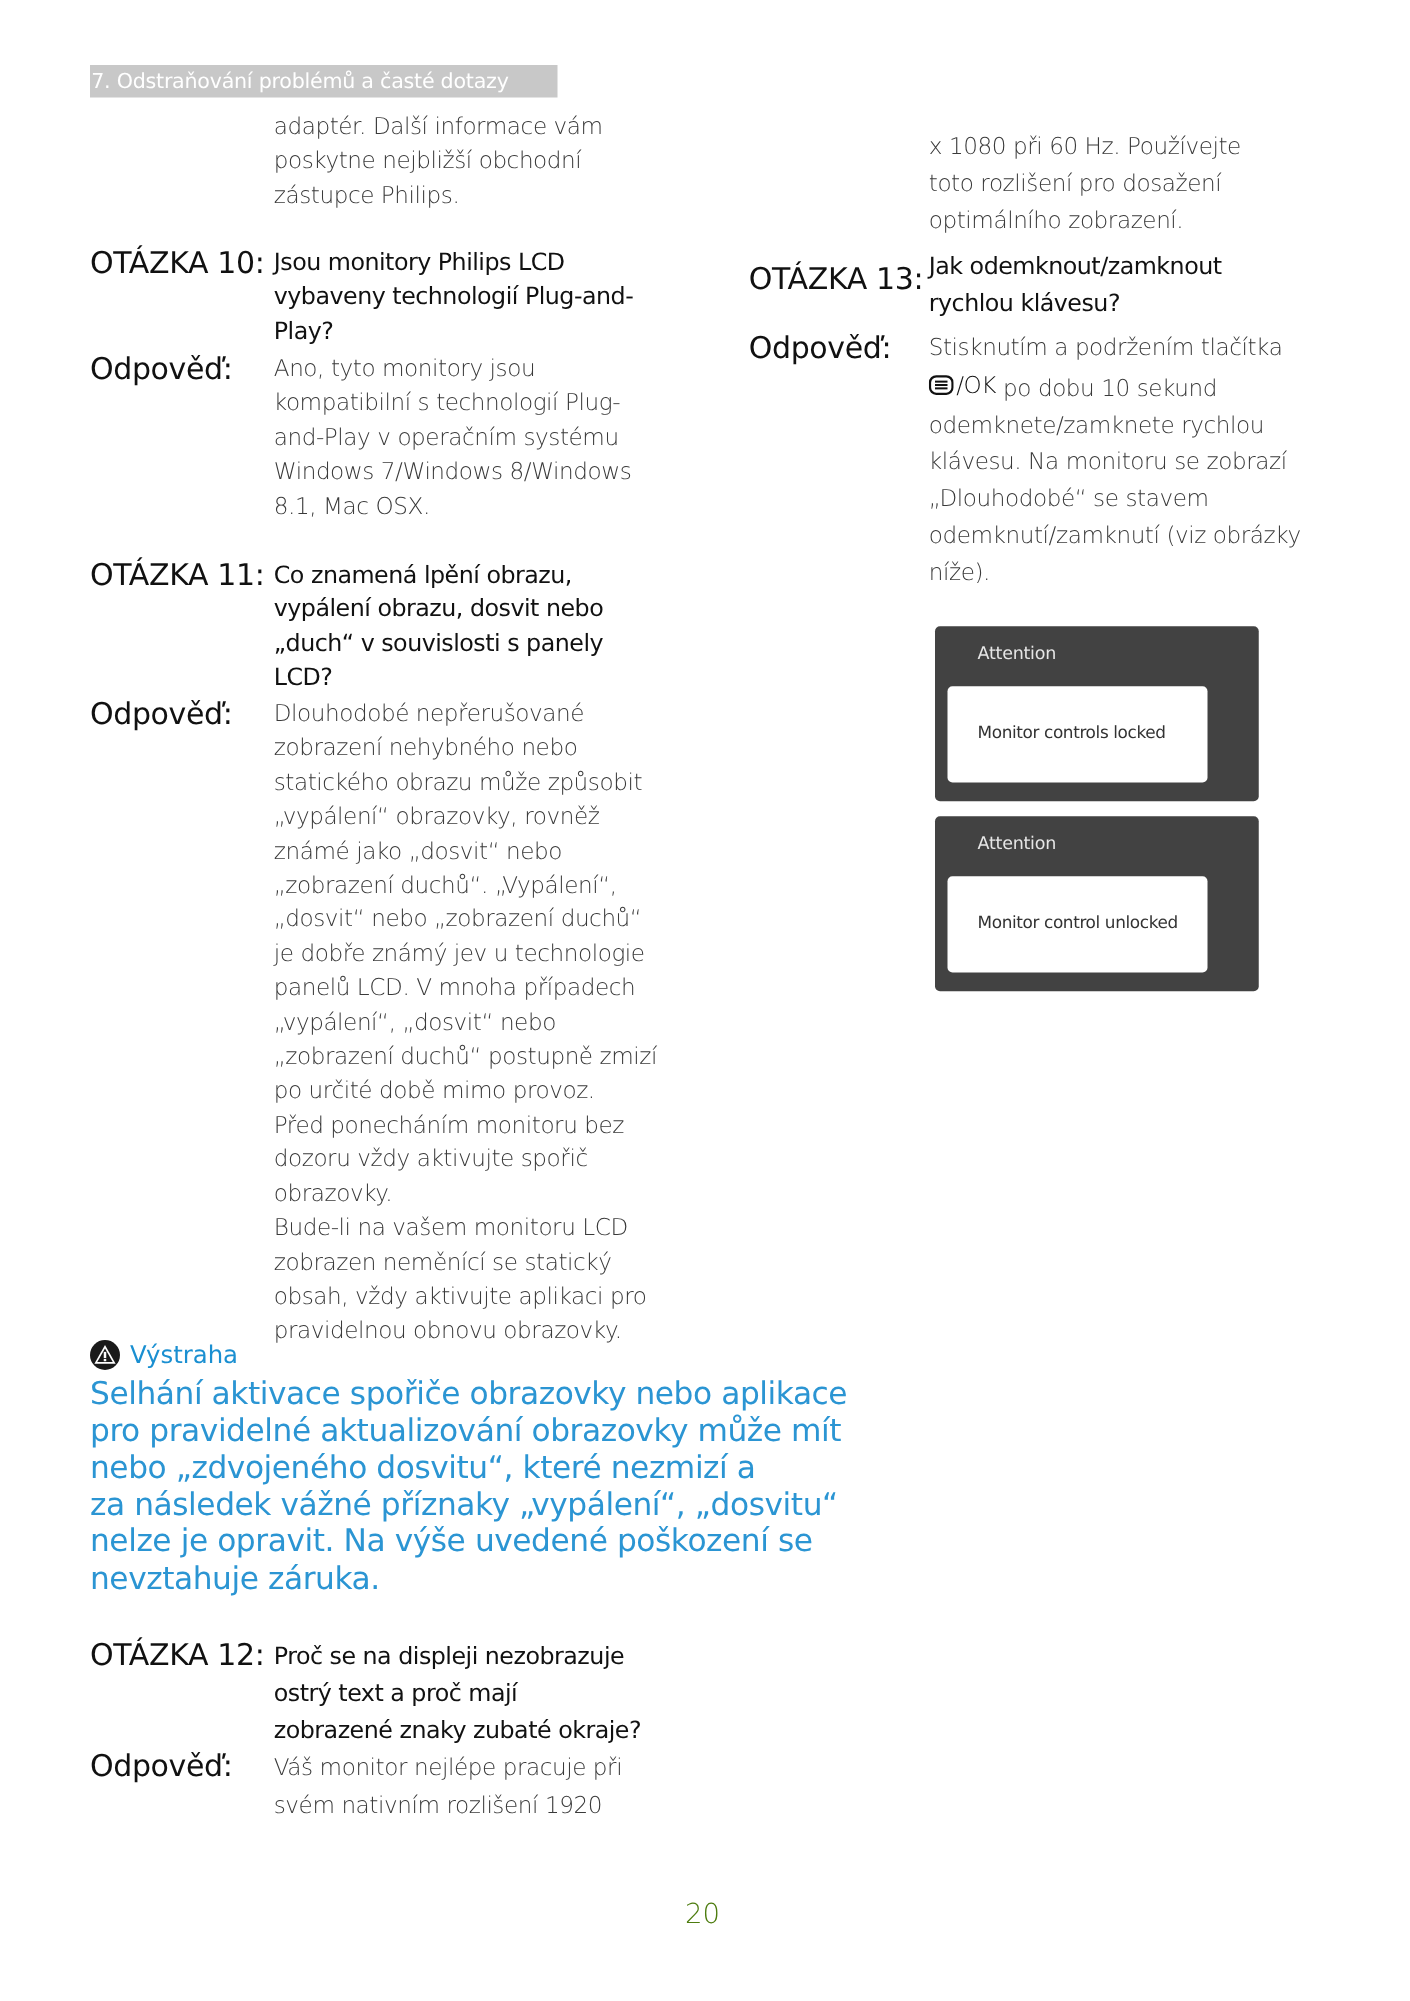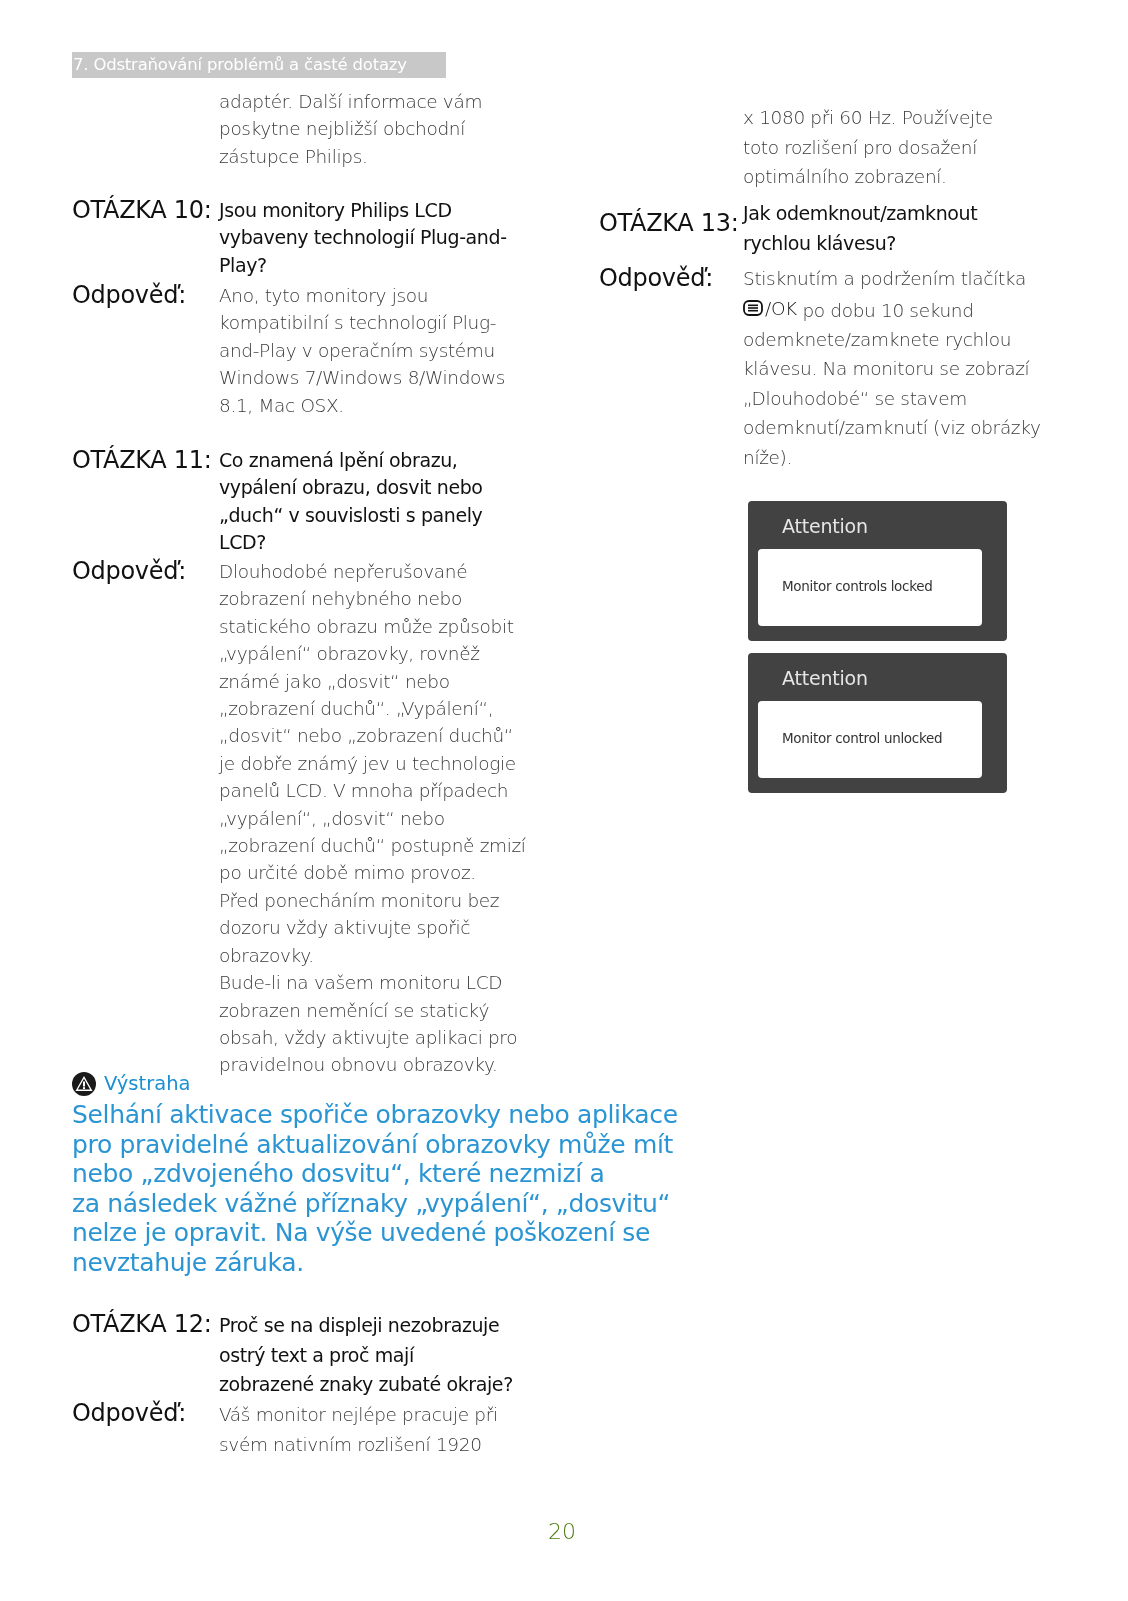--- a/index.html
+++ b/index.html
@@ -11,22 +11,22 @@
                 white-space: nowrap; letter-spacing: -0.2px; }
   .body-text { font-size: 18.5px; line-height: 27.4px; color: #3a3a3a; font-weight: 300;
                letter-spacing: -0.35px; }
   .q-label, .a-label { font-size: 24px; line-height: 27.4px; color: #111; white-space: nowrap; letter-spacing: -0.3px; }
   .q-text { font-size: 19px; line-height: 27.4px; color: #111; letter-spacing: -0.4px; }
   .line { display: block; white-space: nowrap; }
   .warn-title { color: #1a8fd1; font-size: 19.5px; line-height: 27px; display: flex; align-items: center; }
   .warn-title svg { margin-right: 8px; }
   .warn-text { color: #2b95d3; font-size: 25px; line-height: 29.6px; letter-spacing: -0.35px; }
   .panel { left: 748px; width: 259px; height: 140px; background: #424242; border-radius: 4px; }
-  .panel-title { left: 34px; top: 14px; color: #e6e6e6; font-size: 19px; letter-spacing: -0.2px; }
-  .panel-box { left: 10px; top: 48px; width: 224px; height: 77px; background: #ffffff; border-radius: 4px; }
+  .panel-title { left: 34px; top: 14px; color: #e6e6e6; font-size: 14px; letter-spacing: -0.2px; }
+  .panel-box { left: 10px; top: 48px; width: 208px; height: 77px; background: #ffffff; border-radius: 4px; }
   .panel-msg { left: 24px; top: 29px; font-size: 13.5px; color: #333; white-space: nowrap; letter-spacing: -0.3px; }
   .page-num { left: 548px; top: 1519px; font-size: 22px; color: #4d7c0f; font-weight: 300; }
   .ok-glyph { display: inline-flex; align-items: center; color: #111; justify-content: flex-end; }
   .ok-glyph svg { margin-right: 2px; }
 </style>
 </head>
 <body>
 
 <div class="abs header-bar">7. Odstraňování problémů a časté dotazy</div>
 

